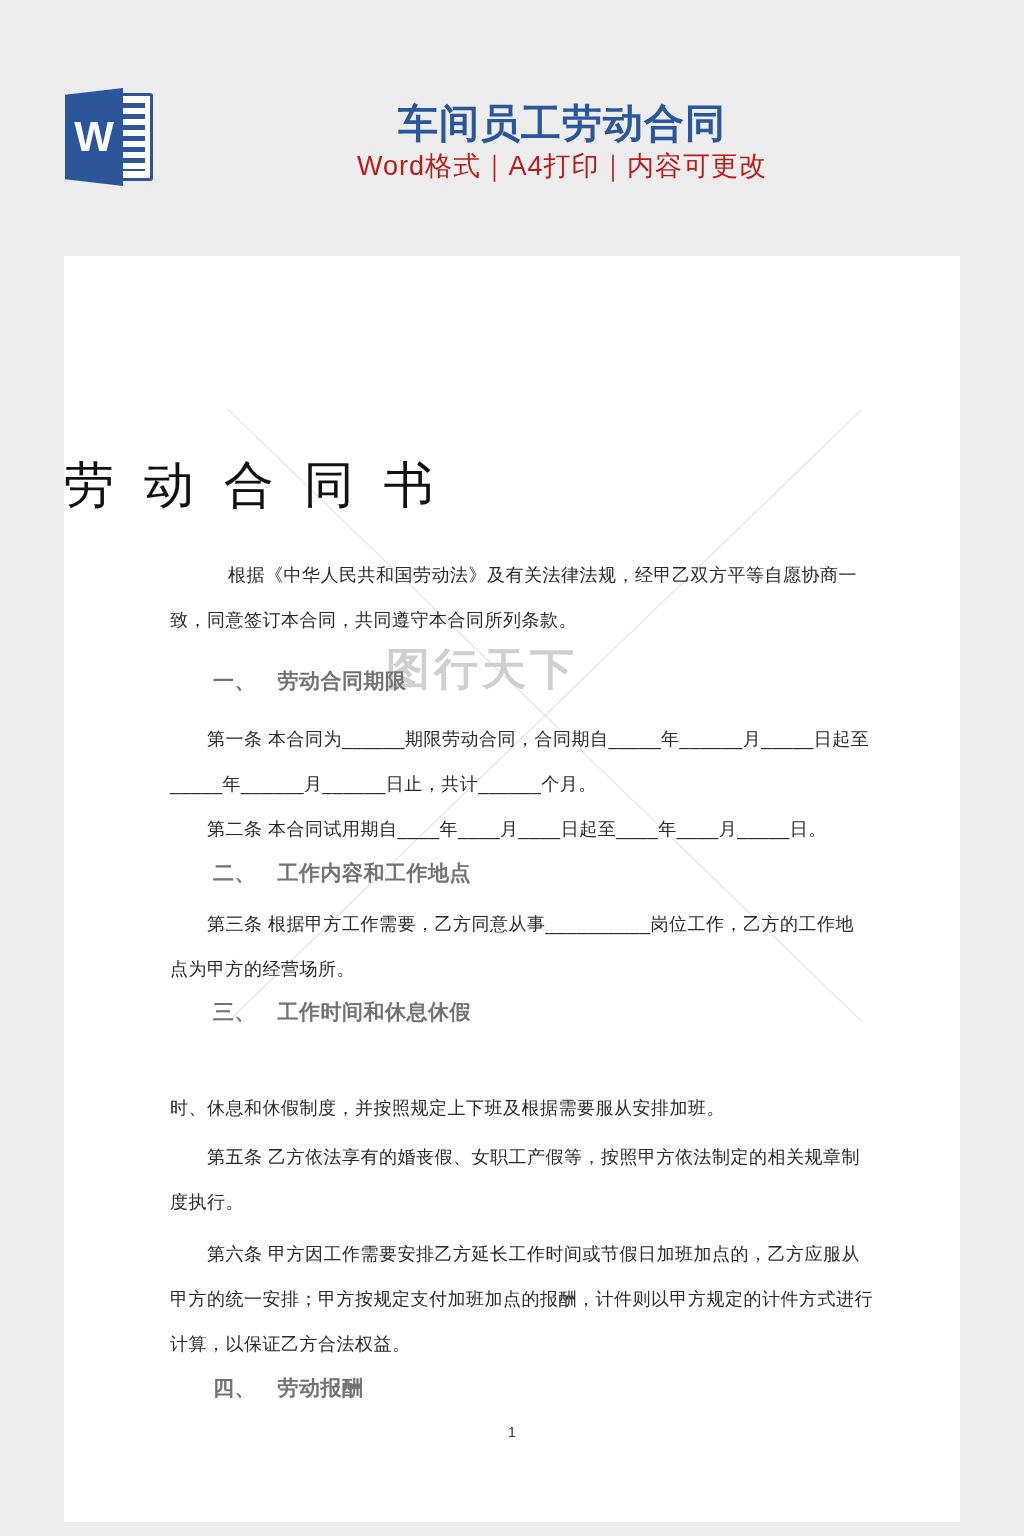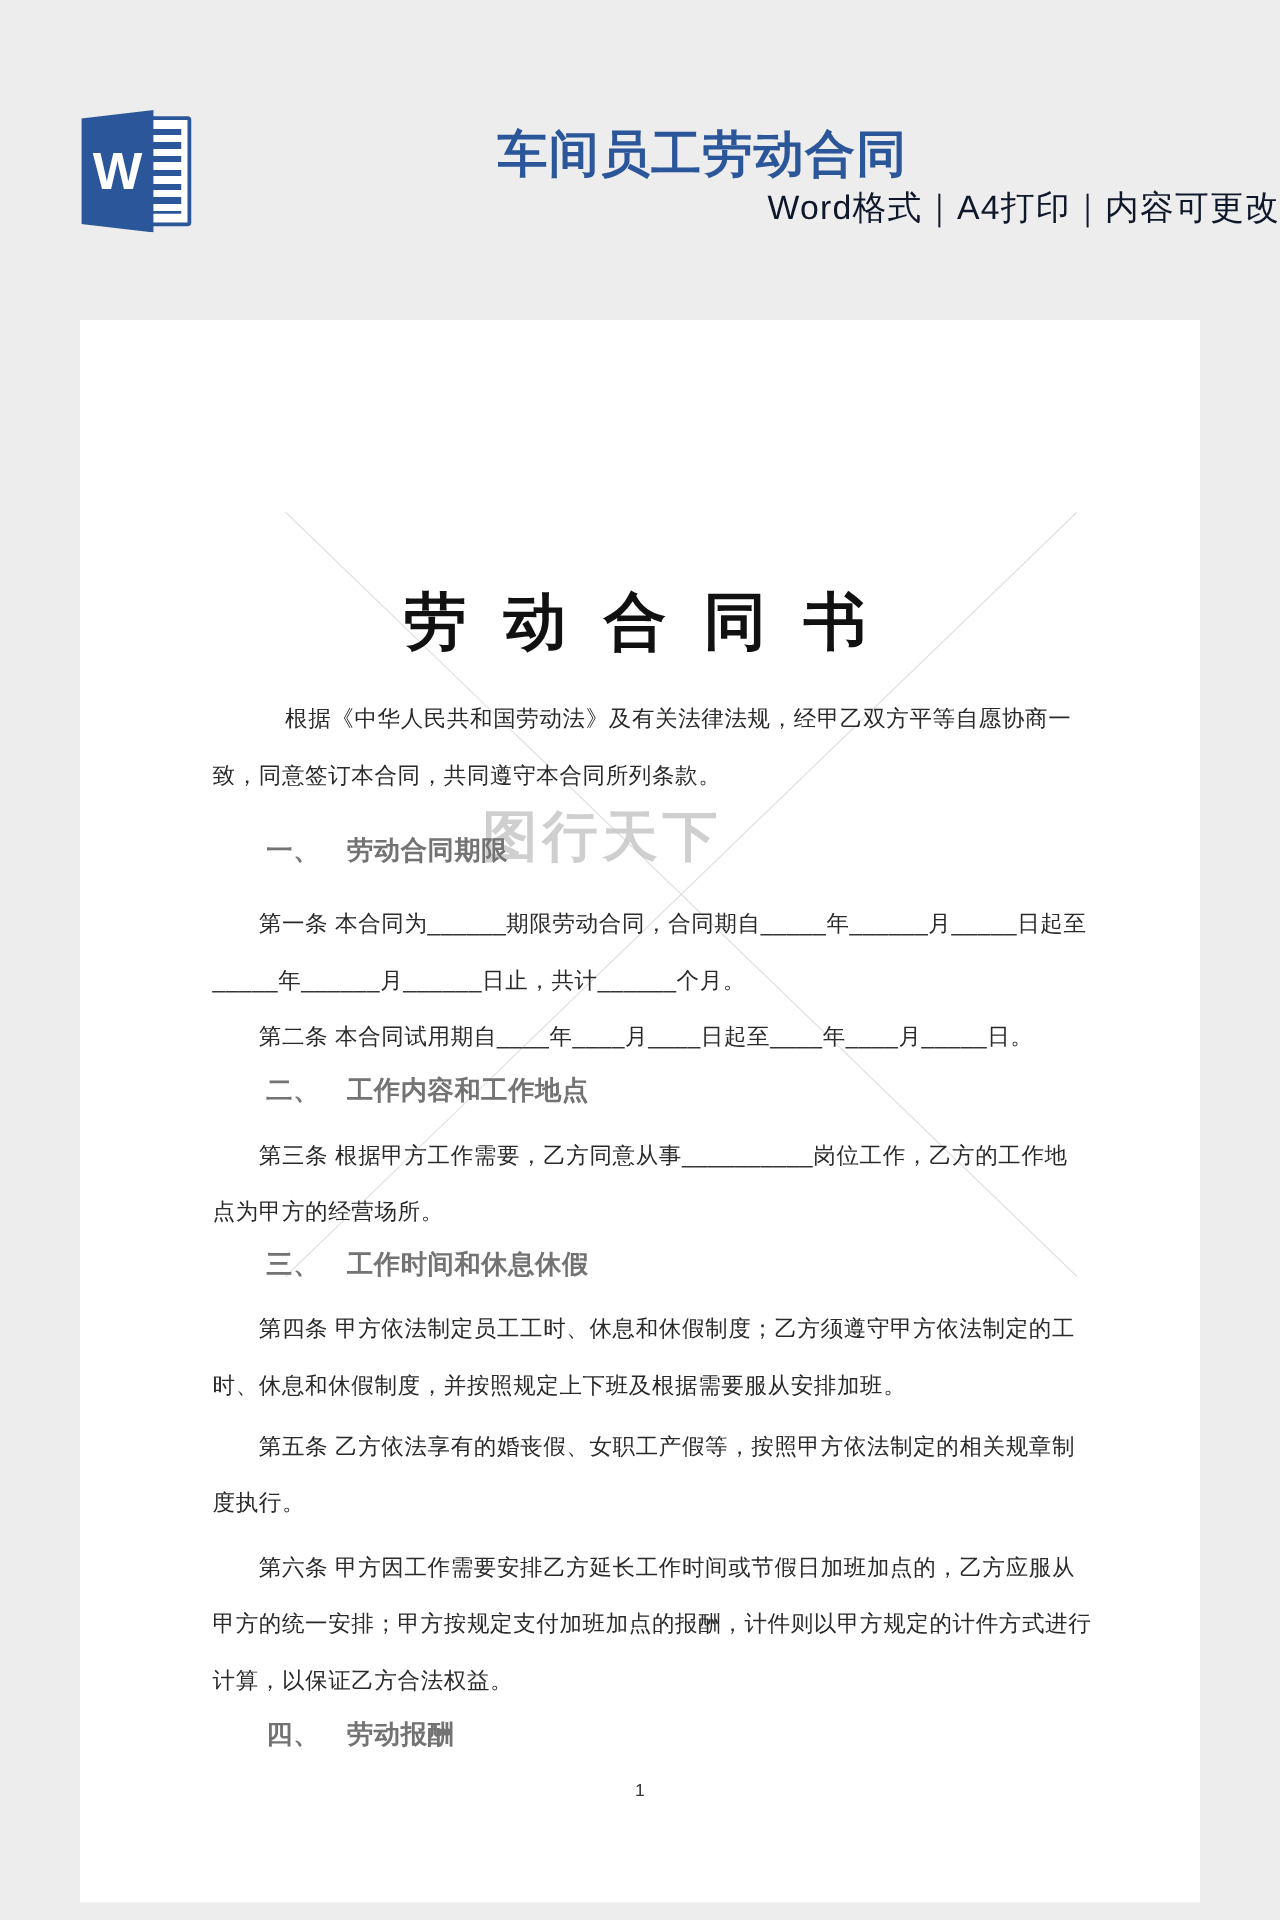--- a/index.html
+++ b/index.html
@@ -26,21 +26,21 @@
     display:flex;align-items:center;justify-content:center;
     color:#ffffff;font-weight:bold;font-size:42px;
   }
   .header-title{
     position:absolute;left:100px;right:0;top:92px;height:50px;
     text-align:center;font-size:40px;font-weight:bold;color:#2b579a;
     letter-spacing:1px;margin:4px;
   }
   .header-subtitle{
     position:absolute;left:100px;right:0;top:148px;height:36px;
-    text-align:right;font-size:27px;color:#0f172a;letter-spacing:1px;
+    text-align:center;font-size:27px;color:#b91c1c;letter-spacing:1px;
   }
   
   .page{
     position:absolute;left:64px;top:256px;width:896px;height:1266px;
     background:#ffffff;overflow:hidden;
   }
   
   .wm-line{
     position:absolute;left:41px;top:459px;width:880px;height:0;
     border-top:1.5px solid #dadada;opacity:.8;
@@ -48,22 +48,22 @@
   .wm-a{transform:rotate(44deg);}
   .wm-b{transform:rotate(-44deg);}
   .wm-text{
     position:absolute;left:322px;top:384px;
     font-family:"DejaVu Serif","Liberation Serif",serif;
     font-weight:bold;font-size:44px;color:#bdbdbd;opacity:.72;
     letter-spacing:4px;white-space:nowrap;
   }
   
   .doc-title{
-    position:absolute;left:0;right:0;top:196px;margin:12px;
-    text-align:center;font-size:50px;font-weight:bold;color:#111111;
+    position:absolute;left:0;right:0;top:196px;margin:0;
+    text-align:left;font-size:50px;font-weight:normal;color:#111111;
     letter-spacing:8px;white-space:nowrap;
   }
   .line{
     position:absolute;left:106px;height:26px;line-height:26px;
     font-size:18px;color:#2a2a2a;letter-spacing:.5px;white-space:nowrap;
   }
   .ind-first{left:164px;}
   .ind-para{left:143px;}
   .heading{left:149px;font-weight:bold;font-size:21px;color:#737373;}
   .page-number{
@@ -95,21 +95,20 @@
   <div class="line ind-first" style="top:306px">根据《中华人民共和国劳动法》及有关法律法规，经甲乙双方平等自愿协商一</div>
   <div class="line" style="top:351px">致，同意签订本合同，共同遵守本合同所列条款。</div>
   <div class="line heading" style="top:412px">一、　劳动合同期限</div>
   <div class="line ind-para" style="top:470px">第一条 本合同为______期限劳动合同，合同期自_____年______月_____日起至</div>
   <div class="line" style="top:515px">_____年______月______日止，共计______个月。</div>
   <div class="line ind-para" style="top:560px">第二条 本合同试用期自____年____月____日起至____年____月_____日。</div>
   <div class="line heading" style="top:604px">二、　工作内容和工作地点</div>
   <div class="line ind-para" style="top:655px">第三条 根据甲方工作需要，乙方同意从事__________岗位工作，乙方的工作地</div>
   <div class="line" style="top:700px">点为甲方的经营场所。</div>
   <div class="line heading" style="top:743px">三、　工作时间和休息休假</div>
-  <div class="line ind-para" style="top:794px">第四条 甲方依法制定员工工时、休息和休假制度；乙方须遵守甲方依法制定的工</div>
   <div class="line" style="top:839px">时、休息和休假制度，并按照规定上下班及根据需要服从安排加班。</div>
   <div class="line ind-para" style="top:888px">第五条 乙方依法享有的婚丧假、女职工产假等，按照甲方依法制定的相关规章制</div>
   <div class="line" style="top:933px">度执行。</div>
   <div class="line ind-para" style="top:985px">第六条 甲方因工作需要安排乙方延长工作时间或节假日加班加点的，乙方应服从</div>
   <div class="line" style="top:1030px">甲方的统一安排；甲方按规定支付加班加点的报酬，计件则以甲方规定的计件方式进行</div>
   <div class="line" style="top:1075px">计算，以保证乙方合法权益。</div>
   <div class="line heading" style="top:1119px">四、　劳动报酬</div>
 
   <div class="page-number">1</div>
 </div>

